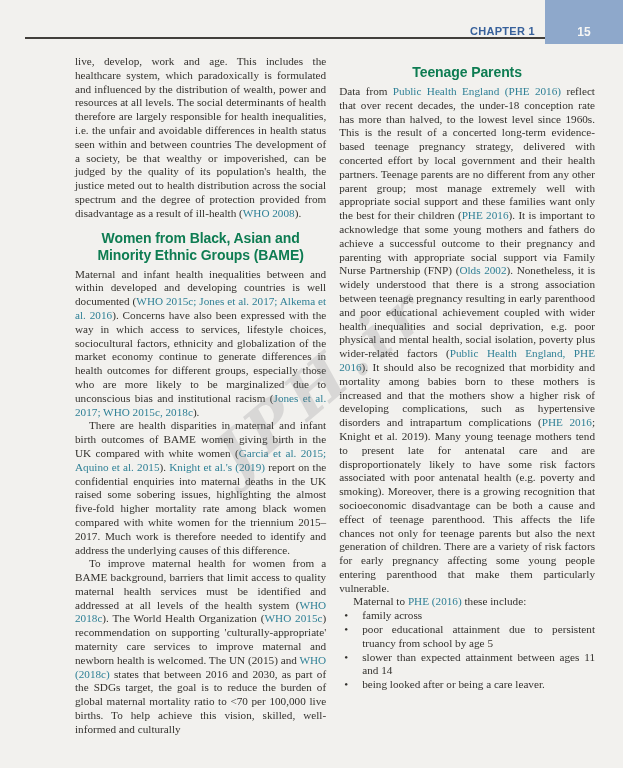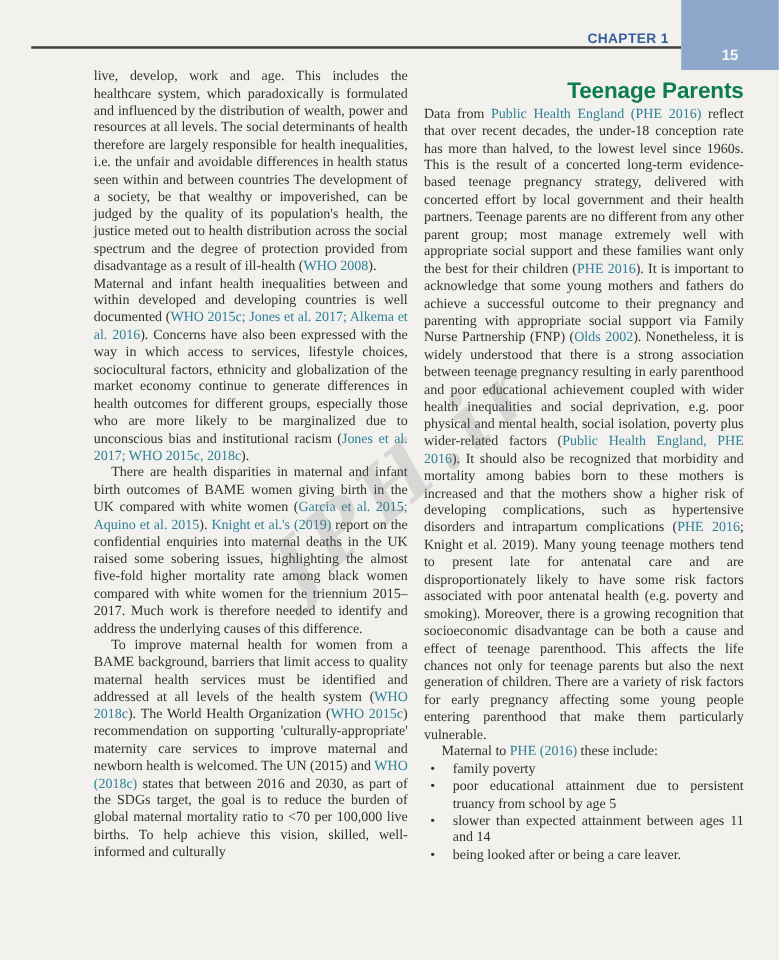--- a/index.html
+++ b/index.html
@@ -19,21 +19,21 @@
     display:flex;align-items:flex-end;padding-bottom:6px;
     font-family:"Liberation Sans", sans-serif;font-size:11px;
     white-space:nowrap;
   }
   .chapter-label{color:#38619b;font-weight:bold;letter-spacing:.3px;}
   .header-title{color:#35332f;}
   .header-rule{
     position:absolute;left:25px;right:78px;top:37px;height:2px;background:#423f3b;
   }
   .page-num-box{
-    position:absolute;top:0;right:0;width:78px;height:56px;background:#8ea8cb;
+    position:absolute;top:0;right:0;width:78px;height:44px;background:#8ea8cb;
     display:flex;align-items:flex-end;justify-content:center;
   }
   .page-num{
     font-family:"Liberation Sans", sans-serif;font-weight:bold;font-size:12px;
     color:#f6f6f4;padding-bottom:5px;
   }
 
   
   .content{
     position:absolute;top:55px;left:33px;width:562px;
@@ -42,22 +42,22 @@
   .col{font-size:11.2px;line-height:13.8px;text-align:justify;}
   .col-left{width:272px;margin-left:42px;}
   .col-right{width:277px;}
 
   .para{margin:0;}
   .para.indent{text-indent:14px;}
   .cite{color:#2f8096;}
 
   .sec-heading{
     font-family:"Liberation Sans", sans-serif;
-    color:#0e7c52;font-weight:bold;font-size:18px;line-height:17px;
-    margin:9px 0 4px 0;text-align:right;letter-spacing:-0.1px;
+    color:#0e7c52;font-weight:bold;font-size:14px;line-height:17px;
+    margin:9px 0 4px 0;text-align:center;letter-spacing:-0.1px;
   }
 
   .bullet{display:flex;margin:0;}
   .dot{width:9px;flex:0 0 9px;margin-left:5px;margin-right:9px;text-align:left;}
   .btext{flex:1;text-align:justify;}
 
   
   .watermark{
     position:absolute;left:195px;top:345px;z-index:5;pointer-events:none;
     font-family:"DejaVu Serif", serif;font-style:italic;font-weight:bold;
@@ -76,31 +76,32 @@
     </div>
     <div class="header-rule"></div>
     <div class="page-num-box">
       <span class="page-num">15</span>
     </div>
   </div>
 
   <div class="content">
     <div class="col col-left">
         <p class="para"><span>live, develop, work and age. This includes the healthcare system, which paradoxically is formulated and influenced by the distribution of wealth, power and resources at all levels. The social determinants of health therefore are largely responsible for health inequalities, i.e. the unfair and avoidable differences in health status seen within and between countries The development of a society, be that wealthy or impoverished, can be judged by the quality of its population's health, the justice meted out to health distribution across the social spectrum and the degree of protection provided from disadvantage as a result of ill-health (</span><span class="cite">WHO 2008</span><span>).</span></p>
+        <h2 class="sec-heading">Women from Black, Asian and Minority Ethnic Groups (BAME)</h2>
         <p class="para"><span>Maternal and infant health inequalities between and within developed and developing countries is well documented (</span><span class="cite">WHO 2015c; Jones et al. 2017; Alkema et al. 2016</span><span>). Concerns have also been expressed with the way in which access to services, lifestyle choices, sociocultural factors, ethnicity and globalization of the market economy continue to generate differences in health outcomes for different groups, especially those who are more likely to be marginalized due to unconscious bias and institutional racism (</span><span class="cite">Jones et al. 2017; WHO 2015c, 2018c</span><span>).</span></p>
         <p class="para indent"><span>There are health disparities in maternal and infant birth outcomes of BAME women giving birth in the UK compared with white women (</span><span class="cite">Garcia et al. 2015; Aquino et al. 2015</span><span>). </span><span class="cite">Knight et al.'s (2019)</span><span> report on the confidential enquiries into maternal deaths in the UK raised some sobering issues, highlighting the almost five-fold higher mortality rate among black women compared with white women for the triennium 2015–2017. Much work is therefore needed to identify and address the underlying causes of this difference.</span></p>
         <p class="para indent"><span>To improve maternal health for women from a BAME background, barriers that limit access to quality maternal health services must be identified and addressed at all levels of the health system (</span><span class="cite">WHO 2018c</span><span>). The World Health Organization (</span><span class="cite">WHO 2015c</span><span>) recommendation on supporting 'culturally-appropriate' maternity care services to improve maternal and newborn health is welcomed. The UN (2015) and </span><span class="cite">WHO (2018c)</span><span> states that between 2016 and 2030, as part of the SDGs target, the goal is to reduce the burden of global maternal mortality ratio to &lt;70 per 100,000 live births. To help achieve this vision, skilled, well-informed and culturally</span></p>
       </div>
     <div class="col col-right">
         <h2 class="sec-heading">Teenage Parents</h2>
         <p class="para"><span>Data from </span><span class="cite">Public Health England (PHE 2016)</span><span> reflect that over recent decades, the under-18 conception rate has more than halved, to the lowest level since 1960s. This is the result of a concerted long-term evidence-based teenage pregnancy strategy, delivered with concerted effort by local government and their health partners. Teenage parents are no different from any other parent group; most manage extremely well with appropriate social support and these families want only the best for their children (</span><span class="cite">PHE 2016</span><span>). It is important to acknowledge that some young mothers and fathers do achieve a successful outcome to their pregnancy and parenting with appropriate social support via Family Nurse Partnership (FNP) (</span><span class="cite">Olds 2002</span><span>). Nonetheless, it is widely understood that there is a strong association between teenage pregnancy resulting in early parenthood and poor educational achievement coupled with wider health inequalities and social deprivation, e.g. poor physical and mental health, social isolation, poverty plus wider-related factors (</span><span class="cite">Public Health England, PHE 2016</span><span>). It should also be recognized that morbidity and mortality among babies born to these mothers is increased and that the mothers show a higher risk of developing complications, such as hypertensive disorders and intrapartum complications (</span><span class="cite">PHE 2016</span><span>; Knight et al. 2019). Many young teenage mothers tend to present late for antenatal care and are disproportionately likely to have some risk factors associated with poor antenatal health (e.g. poverty and smoking). Moreover, there is a growing recognition that socioeconomic disadvantage can be both a cause and effect of teenage parenthood. This affects the life chances not only for teenage parents but also the next generation of children. There are a variety of risk factors for early pregnancy affecting some young people entering parenthood that make them particularly vulnerable.</span></p>
         <p class="para indent"><span>Maternal to </span><span class="cite">PHE (2016)</span><span> these include:</span></p>
         <div class="bullet">
           <span class="dot">•</span>
-          <span class="btext"><span>family poverty</span></span>
+          <span class="btext"><span>family across</span></span>
         </div>
         <div class="bullet">
           <span class="dot">•</span>
           <span class="btext"><span>poor educational attainment due to persistent truancy from school by age 5</span></span>
         </div>
         <div class="bullet">
           <span class="dot">•</span>
           <span class="btext"><span>slower than expected attainment between ages 11 and 14</span></span>
         </div>
         <div class="bullet">

